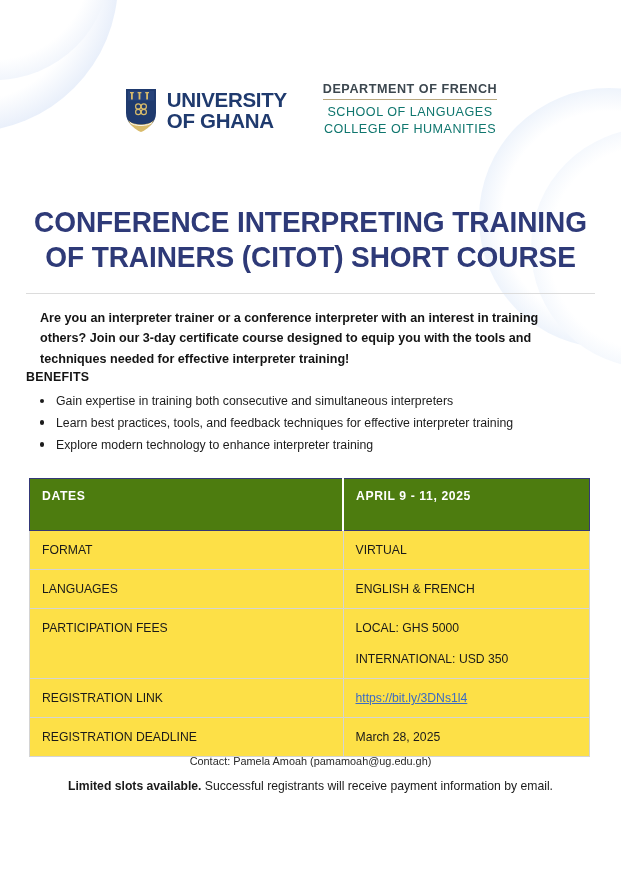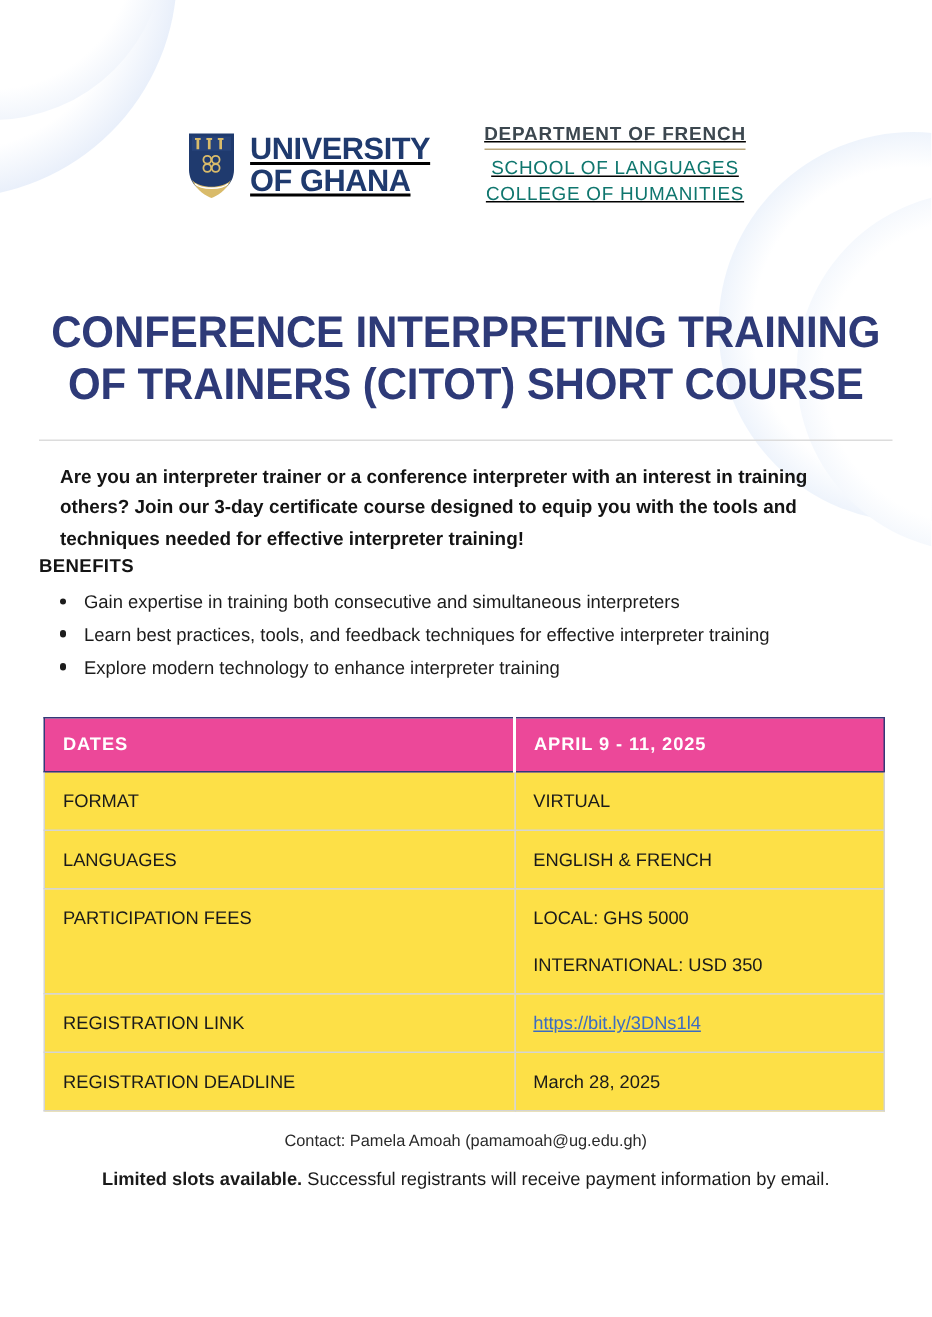--- a/index.html
+++ b/index.html
@@ -83,21 +83,20 @@
   
   .header {
     position: absolute;
     top: 78px;
     left: 0;
     width: 621px;
     height: 64px;
     display: flex;
     justify-content: center;
     align-items: center;
-    text-decoration: underline;
   }
   .ug-logo {
     display: flex;
     align-items: center;
     gap: 9px;
     margin-right: 36px;
   }
   .ug-shield { display: block; }
   .ug-words {
     color: #1f3a6e;
@@ -214,26 +213,26 @@
     border-collapse: collapse;
     table-layout: fixed;
     font-size: 12.2px;
   }
   .info-table th, .info-table td {
     border: 1px solid #d4d4d4;
     text-align: left;
     vertical-align: top;
   }
   .info-table thead th {
-    background: #ec4899;
+    background: #4d7c0f;
     color: #ffffff;
     font-weight: bold;
     letter-spacing: 0.6px;
     font-size: 12.2px;
-    padding: 10px 12px 11px 12px;
+    padding: 10px 12px 27px 12px;
     border-color: #343878;
   }
   .info-table thead th.col-label { border-right: 2px solid #ffffff; }
   .info-table tbody td {
     color: #1a1a1a;
     padding: 12px 12px 12px 12px;
     background: #fde047;
   }
   .col-label { width: 288px; }
   .fee-line { display: block; }

